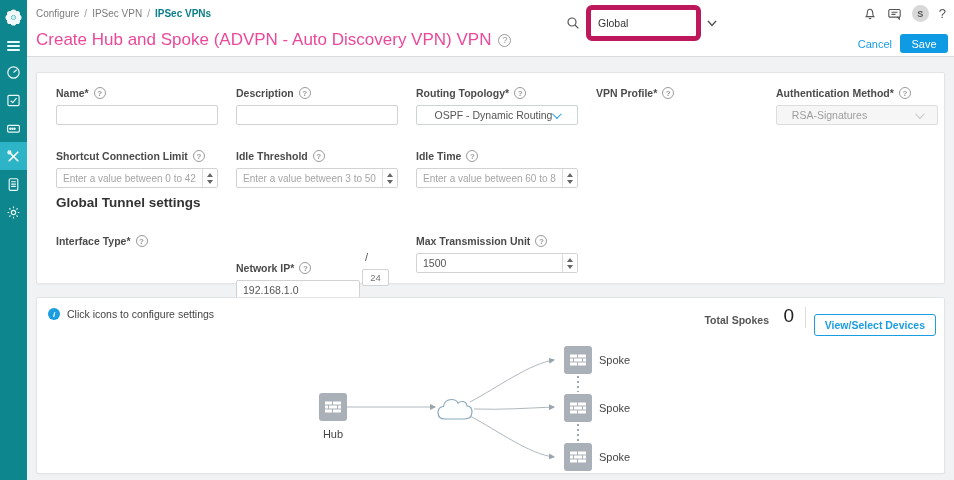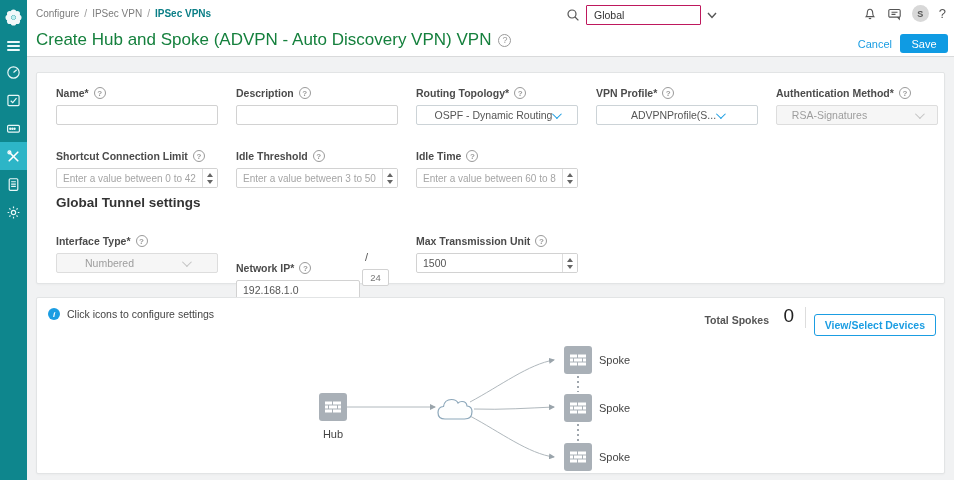--- a/index.html
+++ b/index.html
@@ -13,25 +13,25 @@
   .side-item svg { display:block; }
   .burger span { display:block; width:13px; height:2px; background:#eafafa; margin:2px auto; border-radius:1px; }
 
   
   #header { position:absolute; left:27px; top:0; width:927px; height:57px; background:#ffffff; border-bottom:1px solid #d9dadb; z-index:4; }
   #breadcrumb { position:absolute; left:9px; top:8px; font-size:10px; color:#7c7c7c; display:flex; gap:5px; align-items:center; }
   #breadcrumb .crumb { cursor:pointer; }
   #breadcrumb .sep { color:#9a9a9a; }
   #breadcrumb .crumb.current { color:#0a7e86; font-weight:bold; }
   #page-title-row { position:absolute; left:9px; top:30px; display:flex; align-items:center; gap:7px; }
-  #page-title { font-size:17px; color:#15803d; }
+  #page-title { font-size:17px; color:#ec4899; }
   .help-circle { display:inline-flex; width:12px; height:12px; border:1px solid #9a9a9a; border-radius:50%;
     color:#9a9a9a; font-size:8px; align-items:center; justify-content:center; flex:0 0 auto; cursor:pointer; }
   #searchbar { position:absolute; right:237px; top:5px; display:flex; align-items:center; gap:6px; }
-  #global-box { width:115px; height:20px; border:1px solid #be185d; border-radius:1px; font-size:10.5px;
+  #global-box { width:115px; height:36px; border:5px solid #be185d; border-radius:6px; font-size:10.5px;
     color:#333; padding:0 7px; font-family:"Liberation Sans",sans-serif; }
   .hdr-ico { display:flex; align-items:center; justify-content:center; cursor:pointer; }
   #hdr-right { position:absolute; right:8px; top:5px; display:flex; align-items:center; gap:10px; }
   #avatar { width:17px; height:17px; border-radius:50%; background:#d8d8d8; color:#555; font-size:9px;
     display:flex; align-items:center; justify-content:center; font-weight:bold; cursor:pointer; }
   #help-q { font-size:13px; color:#555; cursor:pointer; }
   #cancel-link { position:absolute; right:62px; top:38px; font-size:11px; color:#1b9de2; cursor:pointer; }
   #save-btn { position:absolute; right:6px; top:34px; width:48px; height:19px; background:#0f9be3; color:#fff;
     border:none; border-radius:3px; font-size:11px; font-family:"Liberation Sans",sans-serif; cursor:pointer; }
 
@@ -218,24 +218,20 @@
     <div class="selbox">
       <span>OSPF - Dynamic Routing</span>
       <span class="chev"></span>
     </div>
   </div>
   <div class="fld" style="left:559px; top:14px;">
     <div class="fld-label">
         <span>VPN Profile*</span>
         <span class="help-circle">?</span>
       </div>
-    <div class="selbox">
-      <span>ADVPNProfile(S...</span>
-      <span class="chev"></span>
-    </div>
   </div>
   <div class="fld" style="left:739px; top:14px;">
     <div class="fld-label">
         <span>Authentication Method*</span>
         <span class="help-circle">?</span>
       </div>
     <div class="selbox disabled">
       <span>RSA-Signatures</span>
       <span class="chev"></span>
     </div>
@@ -281,24 +277,20 @@
       </div>
   </div>
 
   <div id="section-heading">Global Tunnel settings</div>
 
   <div class="fld" style="left:19px; top:162px;">
     <div class="fld-label">
         <span>Interface Type*</span>
         <span class="help-circle">?</span>
       </div>
-    <div class="selbox disabled">
-      <span>Numbered</span>
-      <span class="chev"></span>
-    </div>
   </div>
   <div class="fld" style="left:199px; top:162px; width:124px;margin-top:27px;">
     <div class="fld-label">
         <span>Network IP*</span>
         <span class="help-circle">?</span>
       </div>
     <input type="text" value="192.168.1.0" style="">
   </div>
   <span id="ip-slash">/</span>
   <div id="mask-box">24</div>

